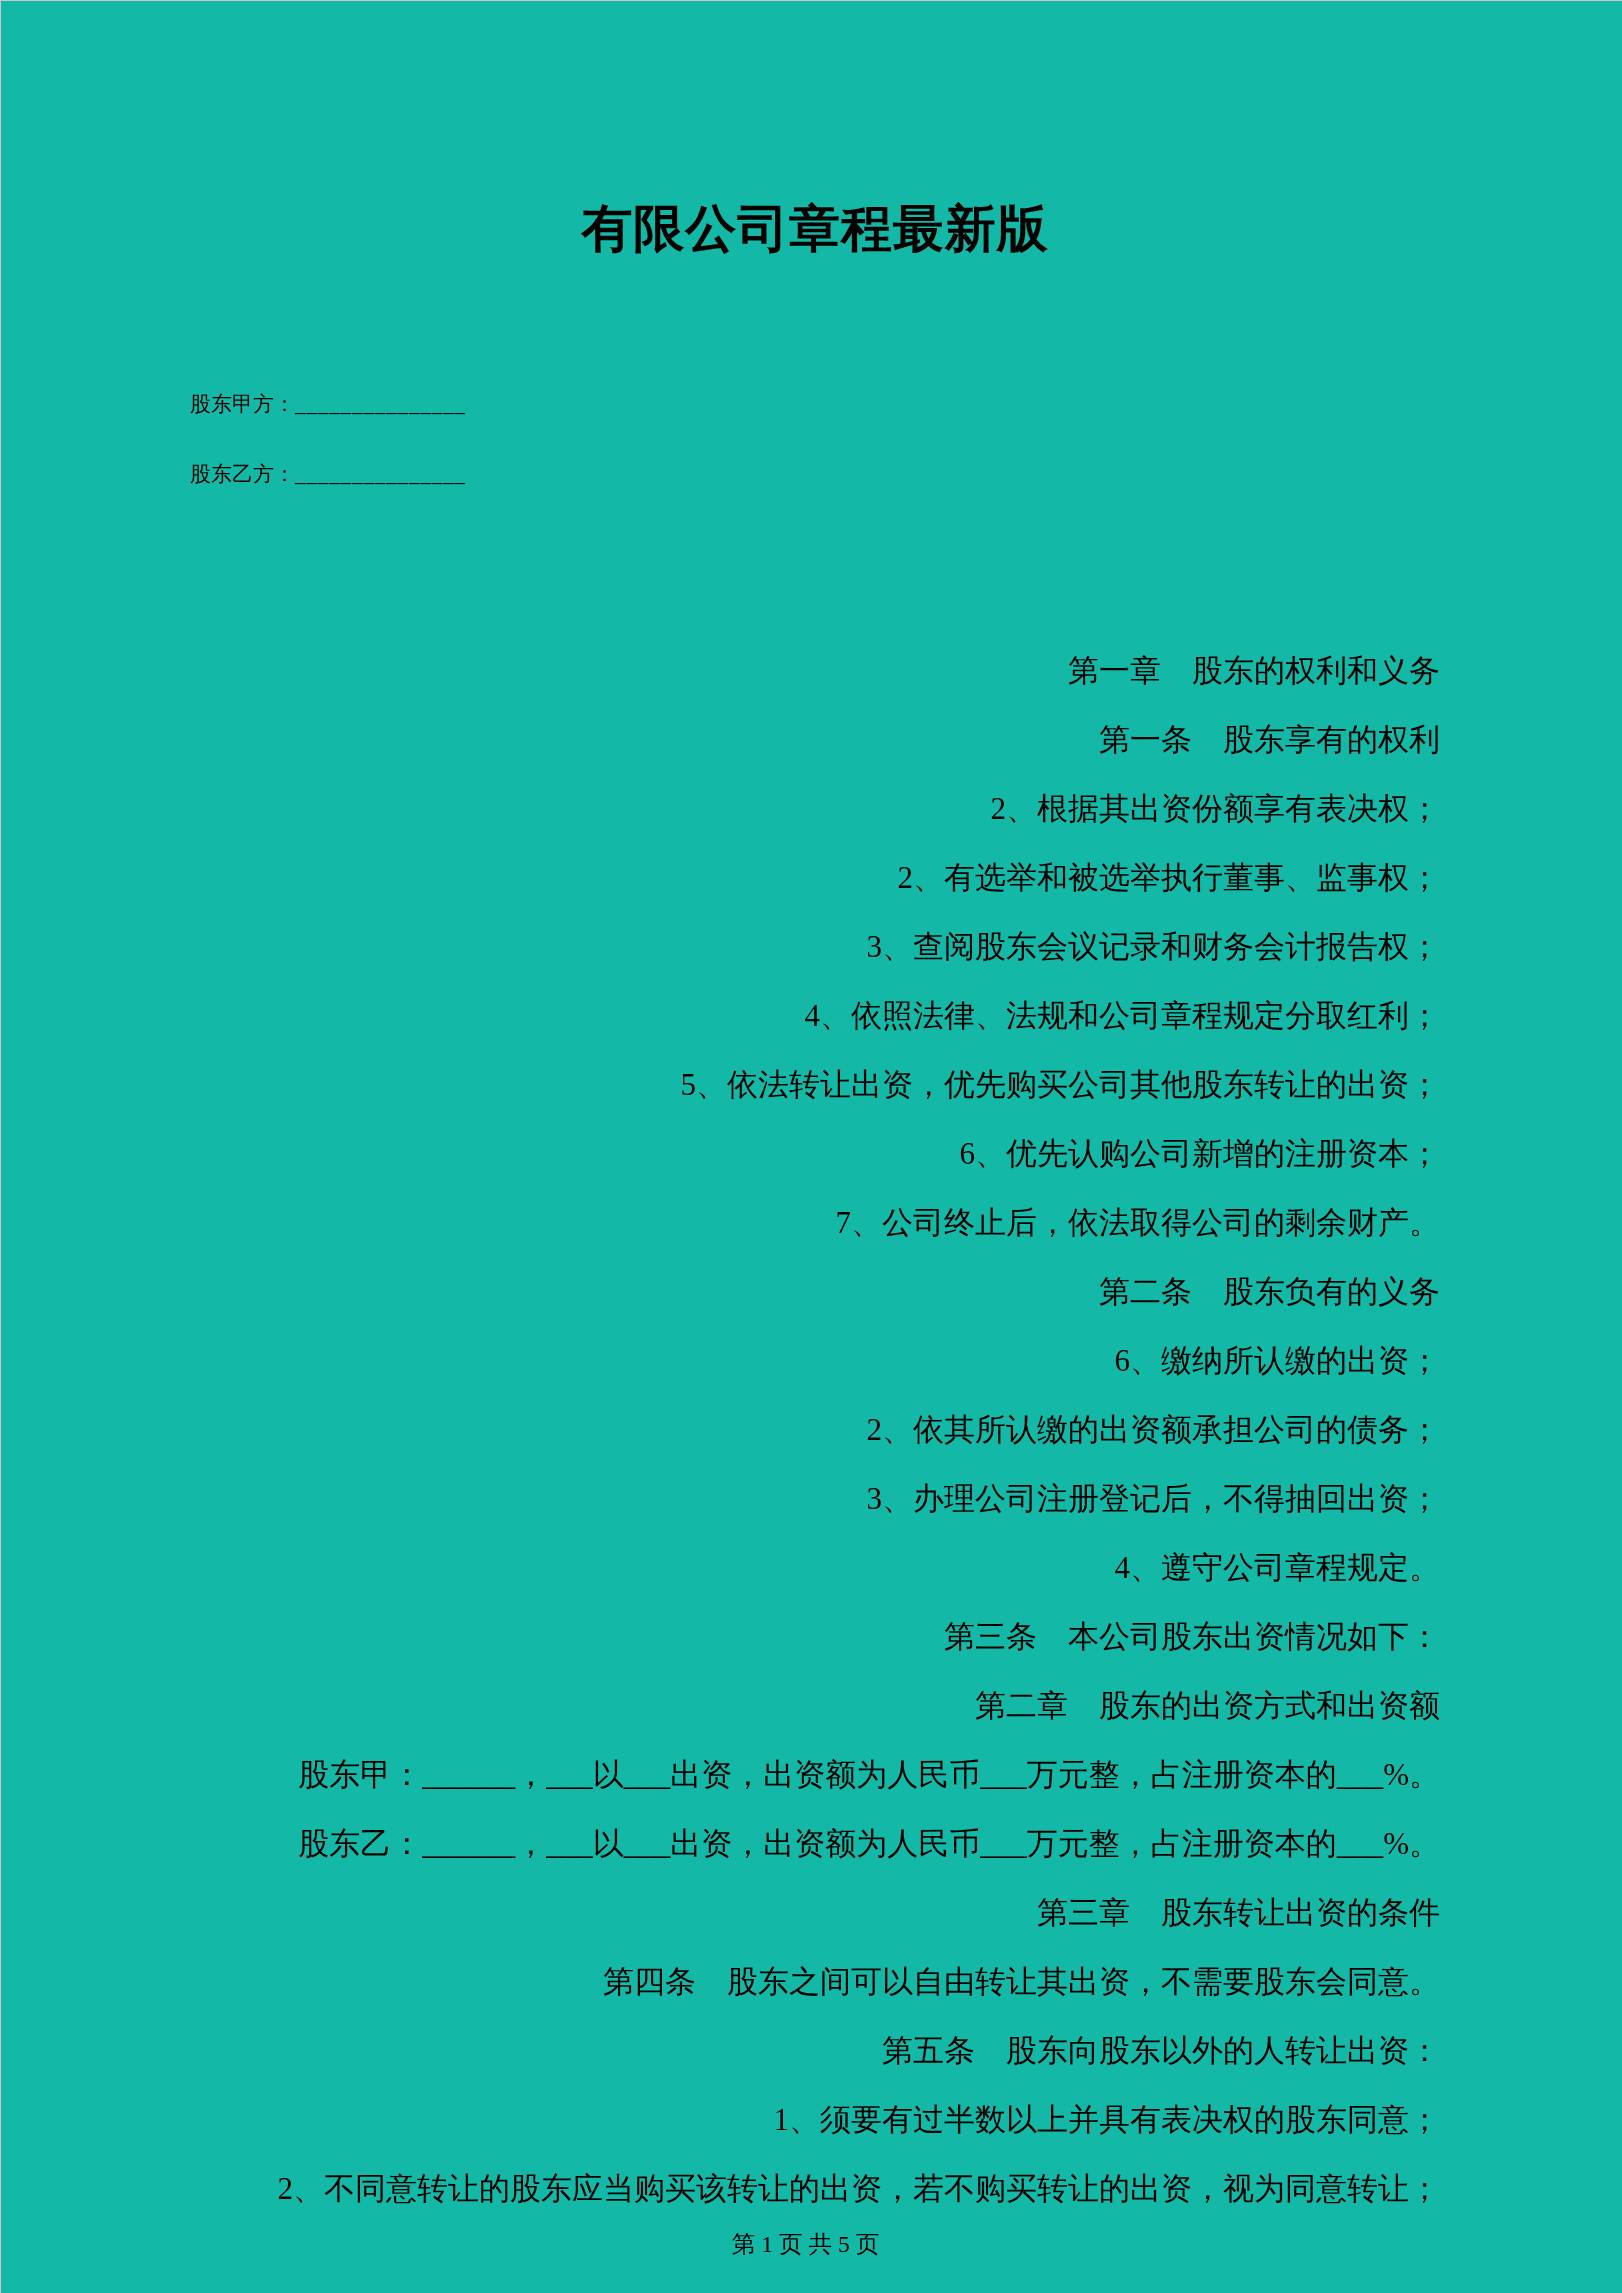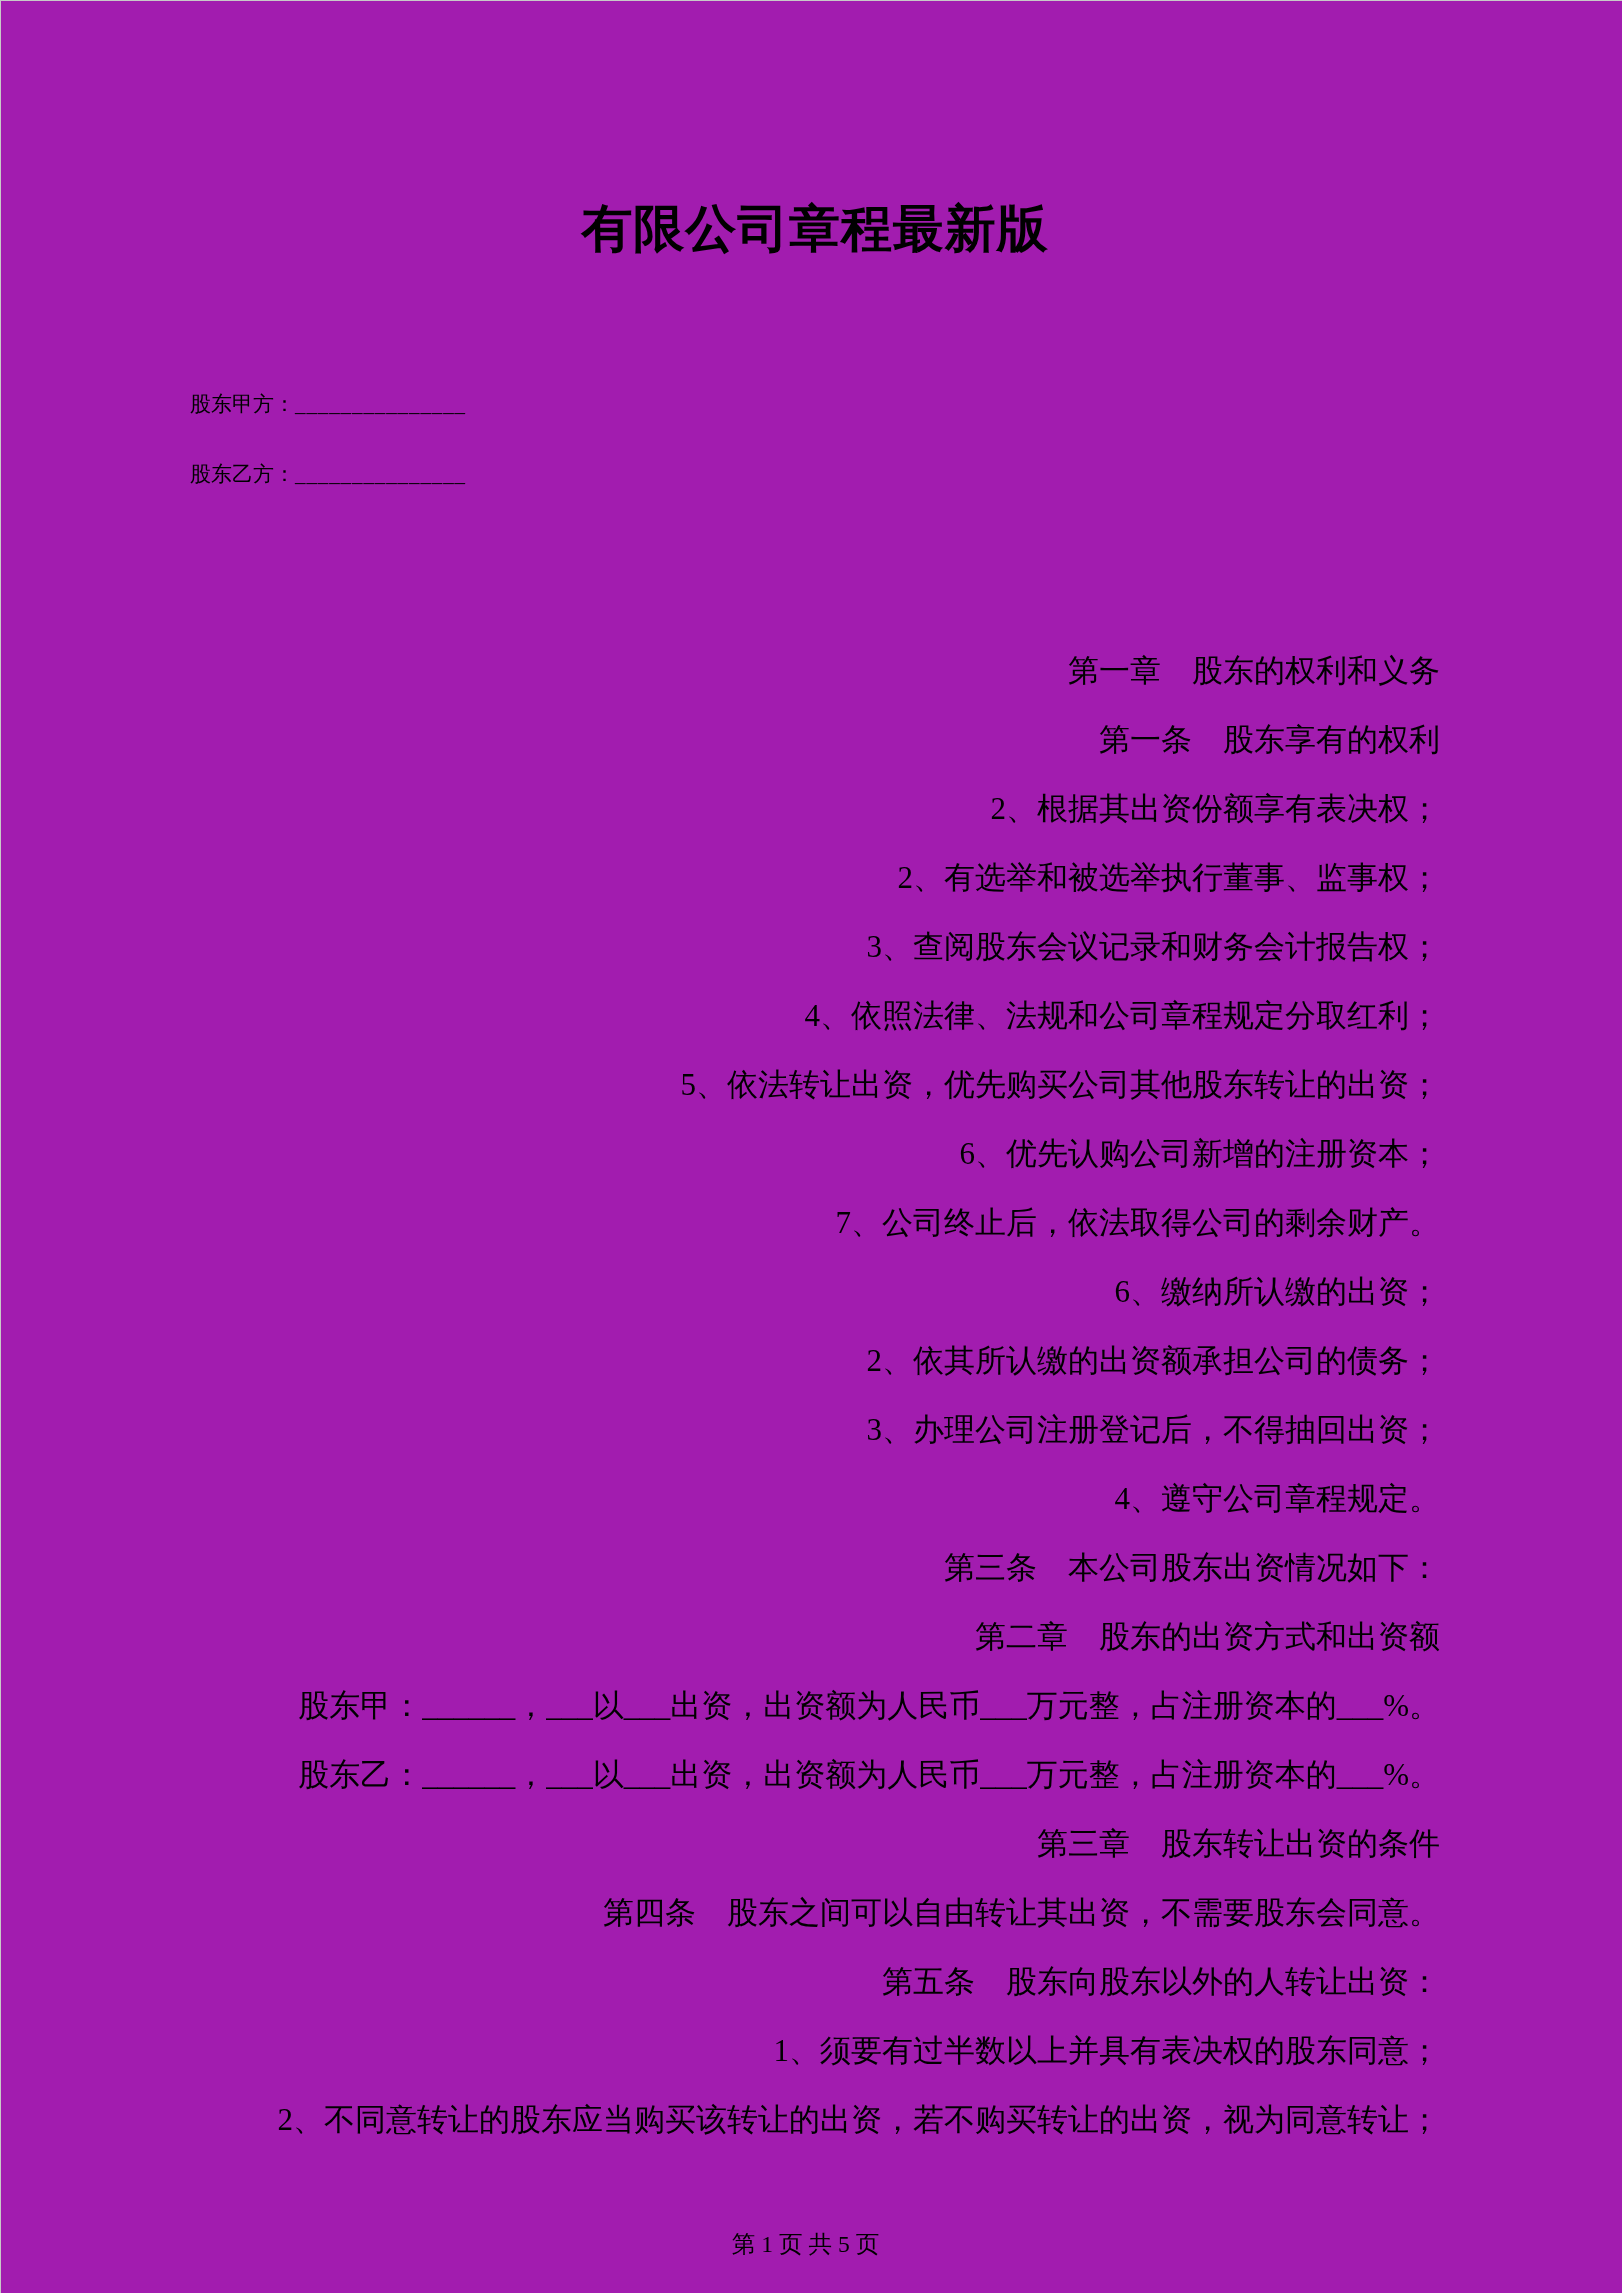--- a/index.html
+++ b/index.html
@@ -4,21 +4,21 @@
 <style>
   html, body {
     margin: 0;
     padding: 0;
     background: #ffffff;
   }
   .page {
     position: relative;
     width: 1623px;
     height: 2294px;
-    background: #a21caf;
+    background: #14b8a6;
     border: 0.9px solid #c8c8c8;
     box-sizing: border-box;
     overflow: hidden;
     font-family: "Liberation Serif", "DejaVu Serif", serif;
     color: #000000;
   }
   .content {
     padding: 0 182px 0 189px;
   }
   .doc-title {
@@ -78,20 +78,21 @@
     <div class="doc-body">
       <p class="para">第一章　股东的权利和义务</p>
       <p class="para">第一条　股东享有的权利</p>
       <p class="para">2、根据其出资份额享有表决权；</p>
       <p class="para">2、有选举和被选举执行董事、监事权；</p>
       <p class="para">3、查阅股东会议记录和财务会计报告权；</p>
       <p class="para">4、依照法律、法规和公司章程规定分取红利；</p>
       <p class="para">5、依法转让出资，优先购买公司其他股东转让的出资；</p>
       <p class="para">6、优先认购公司新增的注册资本；</p>
       <p class="para">7、公司终止后，依法取得公司的剩余财产。</p>
+      <p class="para">第二条　股东负有的义务</p>
       <p class="para">6、缴纳所认缴的出资；</p>
       <p class="para">2、依其所认缴的出资额承担公司的债务；</p>
       <p class="para">3、办理公司注册登记后，不得抽回出资；</p>
       <p class="para">4、遵守公司章程规定。</p>
       <p class="para">第三条　本公司股东出资情况如下：</p>
       <p class="para">第二章　股东的出资方式和出资额</p>
       <p class="para">股东甲：______，___以___出资，出资额为人民币___万元整，占注册资本的___%。</p>
       <p class="para">股东乙：______，___以___出资，出资额为人民币___万元整，占注册资本的___%。</p>
       <p class="para">第三章　股东转让出资的条件</p>
       <p class="para">第四条　股东之间可以自由转让其出资，不需要股东会同意。</p>

